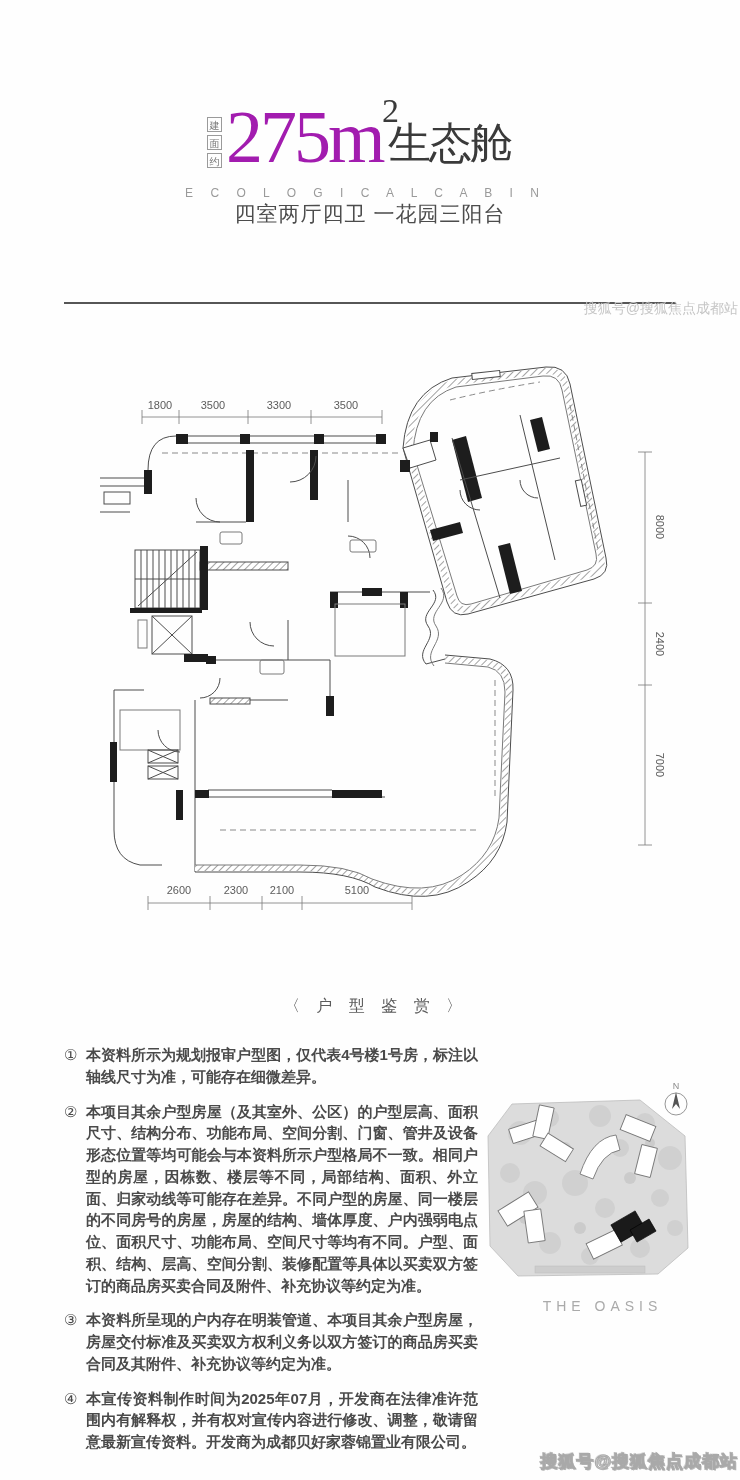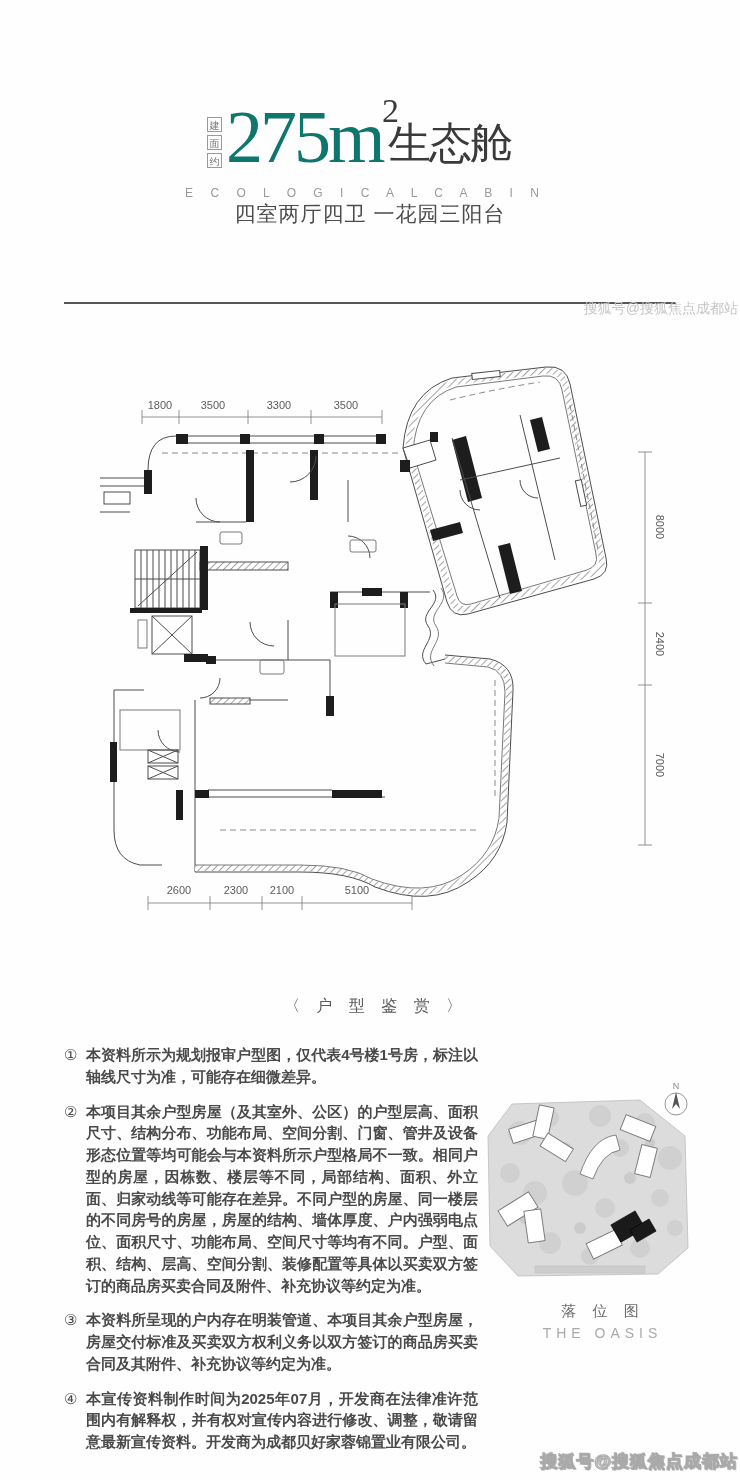--- a/index.html
+++ b/index.html
@@ -11,21 +11,21 @@
   
   .badge-col{position:absolute;left:207px;top:117px;width:16px;}
   .badge-box{
     width:15px;height:15px;margin-bottom:3px;border:1px solid #9a9a9a;
     font-size:10px;line-height:15px;text-align:center;color:#777;
     box-sizing:border-box;
   }
   .area-number{
     position:absolute;left:226px;top:100px;
     font-family:"Liberation Serif",serif;font-weight:400;
-    font-size:74px;line-height:1;letter-spacing:-3px;color:#0f766e;
+    font-size:74px;line-height:1;letter-spacing:-3px;color:#a21caf;
   }
   .area-sup{
     position:absolute;left:382px;top:94px;
     font-family:"Liberation Serif",serif;font-size:34px;color:#3a3a3a;line-height:1;
   }
   .title-suffix{
     position:absolute;left:388px;top:122px;
     font-size:43px;line-height:1;letter-spacing:-2px;color:#3a3a3a;font-weight:500;
   }
   .subtitle-en{
@@ -325,18 +325,17 @@
       <rect x="136" y="138" width="28" height="20"></rect>
       <rect x="150" y="152" width="22" height="14"></rect>
     </g>
 
     <g>
       <text x="196" y="11" text-anchor="middle" font-size="9" fill="#8a8a8a" font-family="Liberation Sans, sans-serif">N</text>
       <circle cx="196" cy="26" r="11" fill="none" stroke="#8a8a8a" stroke-width="0.9"></circle>
       <polygon points="196,14 192,31 196,26 200,31" fill="#555555"></polygon>
     </g>
   </svg>
-  <div class="sitemap-caption-cn">落 位 图</div>
   <div class="sitemap-caption-en">THE OASIS</div>
 </div>
 
 <div class="wm wm-top">搜狐号@搜狐焦点成都站</div>
 <div class="wm wm-bottom">搜狐号@搜狐焦点成都站</div>
 
 </body></html>

